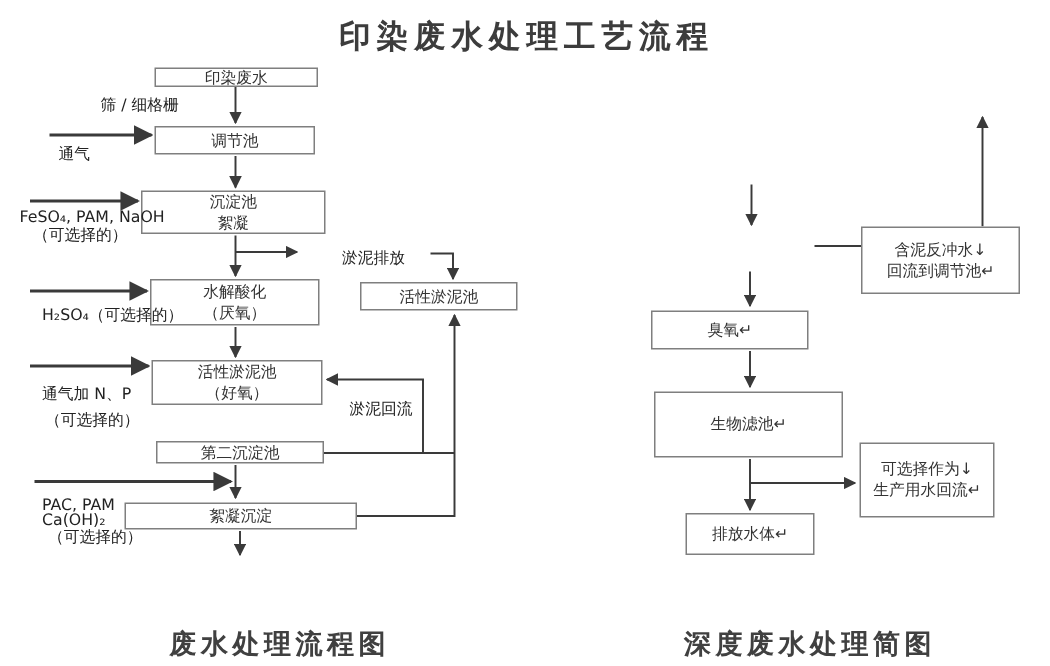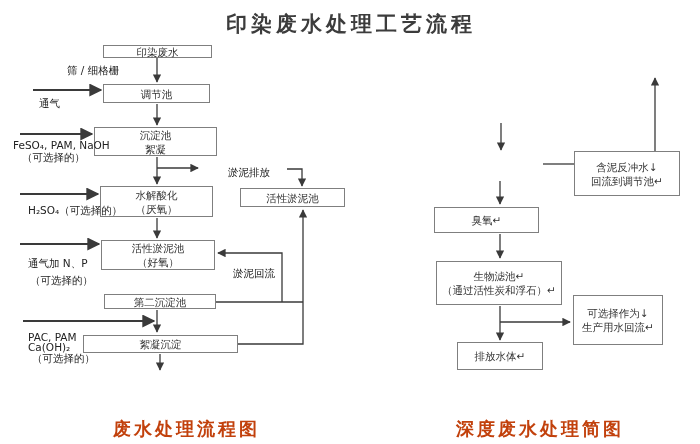--- a/index.html
+++ b/index.html
@@ -14,21 +14,21 @@
   .box{
     position:absolute;box-sizing:border-box;border:1px solid #7f7f7f;background:#fff;
     display:flex;flex-direction:column;align-items:center;justify-content:center;
     font-size:10.5px;line-height:14px;color:#333;text-align:right;white-space:nowrap;
   }
   .lbl{
     position:absolute;font-size:10.5px;line-height:12px;color:#222;white-space:nowrap;
   }
   .caption{
     position:absolute;font-size:18px;font-weight:bold;letter-spacing:3px;
-    color:#c2410c;white-space:nowrap;text-align:center;
+    color:#404040;white-space:nowrap;text-align:center;
   }
   svg.wires{position:absolute;left:0;top:0;}
 </style>
 </head>
 <body>
 
 <div id="canvas">
 
   <svg class="wires" width="700" height="444">
     <defs>
@@ -98,21 +98,20 @@
   <div class="lbl" style="left:228px;top:166px">淤泥排放</div>
   <div class="lbl" style="left:233px;top:267px">淤泥回流</div>
 
   <div class="box" style="left:574px;top:151px;width:106px;height:45px">
     <span>含泥反冲水↓</span>
     <span>回流到调节池↵</span>
   </div>
   <div class="box" style="left:434px;top:207px;width:105px;height:26px">臭氧↵</div>
   <div class="box" style="left:436px;top:261px;width:126px;height:44px">
     <span>生物滤池↵</span>
-    <span>（通过活性炭和浮石）↵</span>
   </div>
   <div class="box" style="left:457px;top:342px;width:86px;height:28px">排放水体↵</div>
   <div class="box" style="left:573px;top:295px;width:90px;height:50px">
     <span>可选择作为↓</span>
     <span>生产用水回流↵</span>
   </div>
 
   <div class="caption" style="left:113px;top:417px">废水处理流程图</div>
   <div class="caption" style="left:456px;top:417px">深度废水处理简图</div>
 

